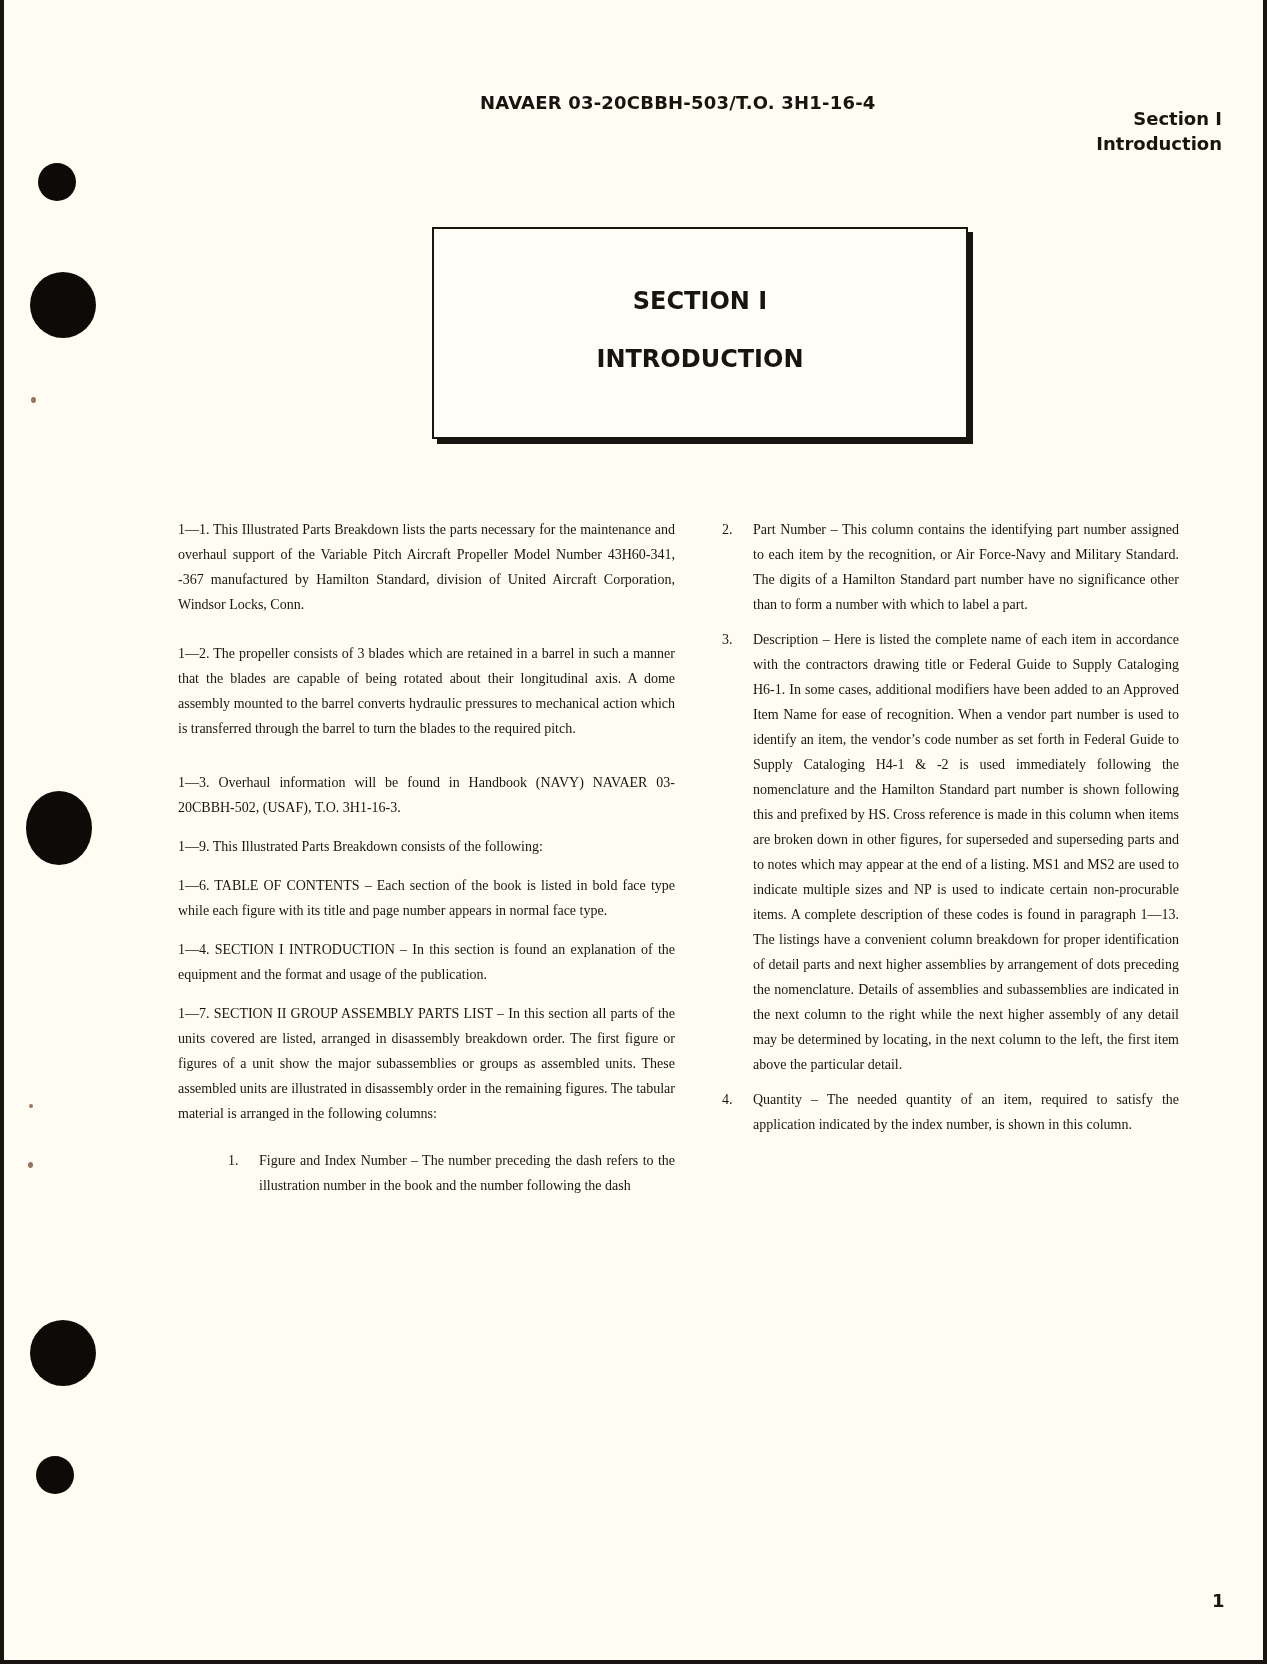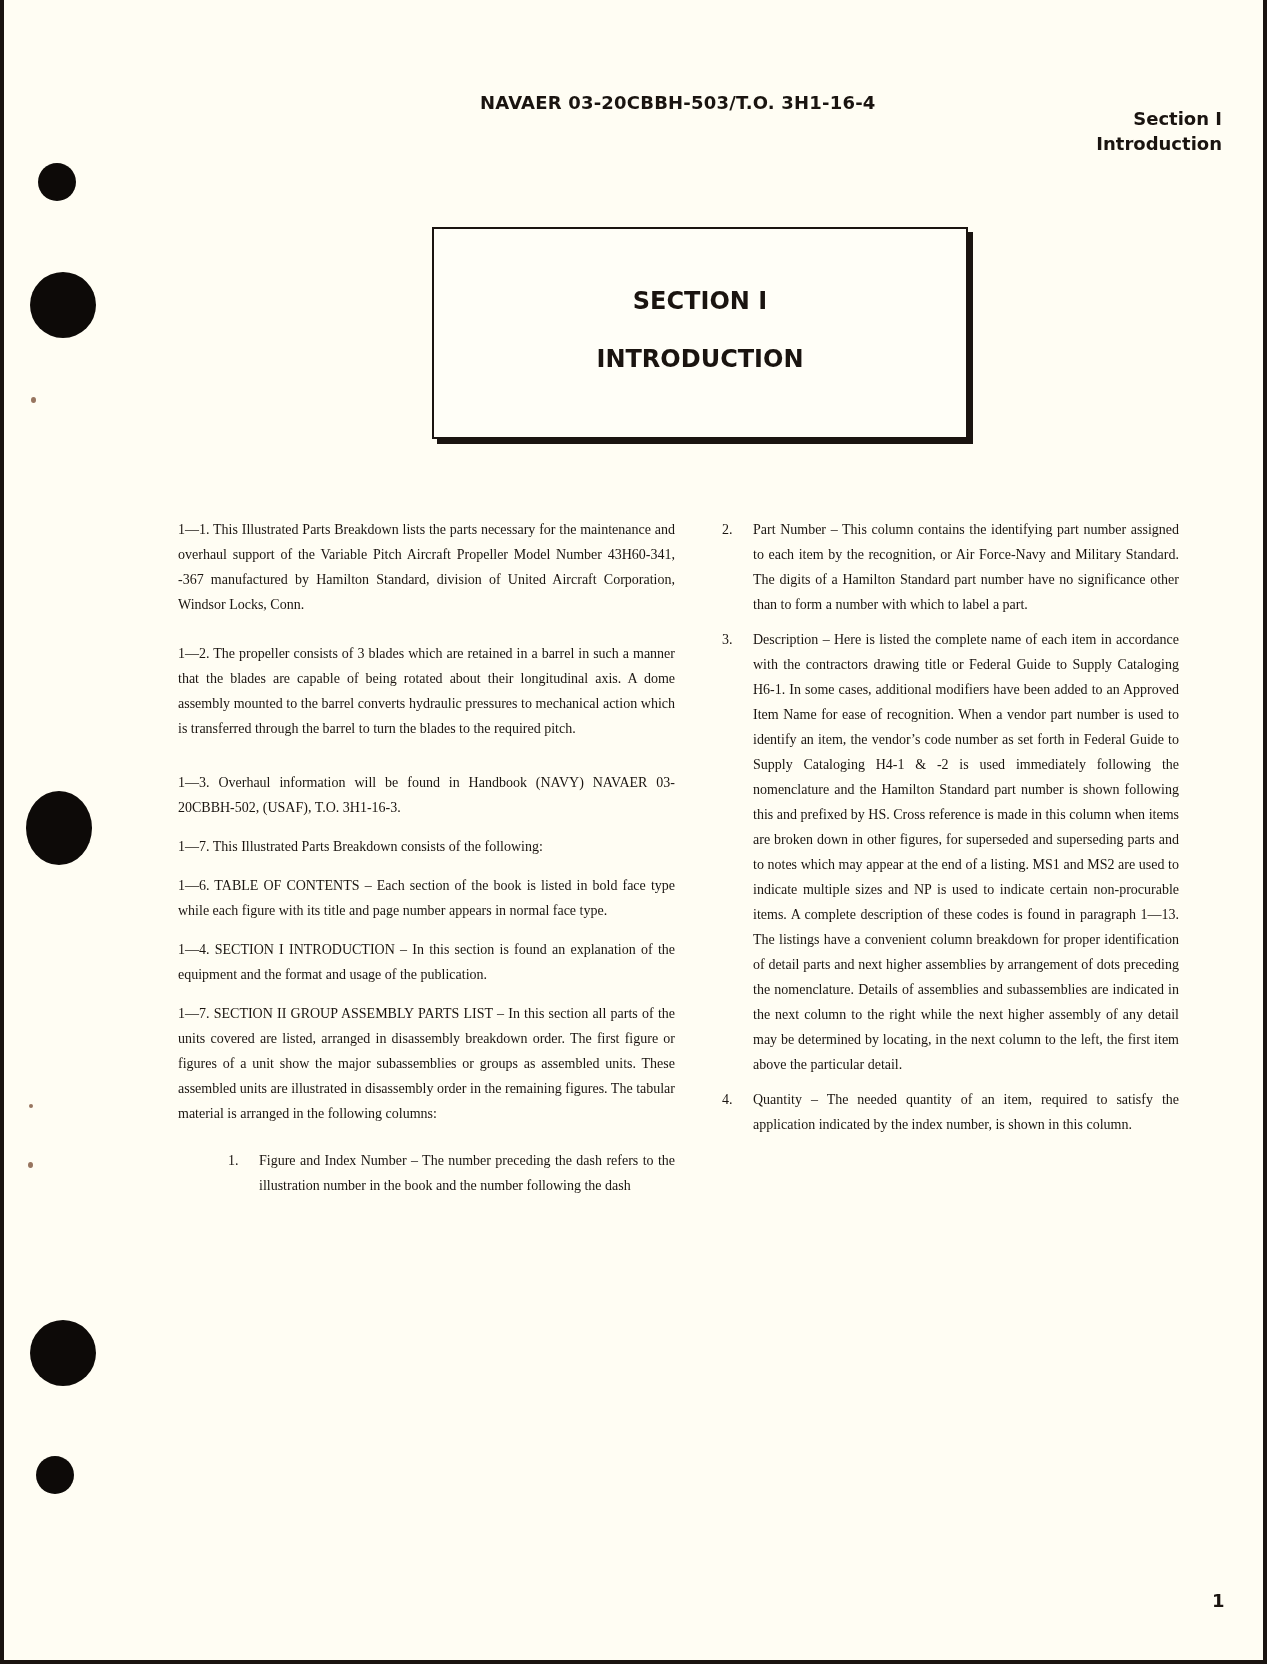--- a/index.html
+++ b/index.html
@@ -70,21 +70,21 @@
 
 <div class="title-box">
   <div class="t1">SECTION I</div>
   <div class="t2">INTRODUCTION</div>
 </div>
 
 <div class="col col-left">
   <p class="para">1—1. This Illustrated Parts Breakdown lists the parts necessary for the maintenance and overhaul support of the Variable Pitch Aircraft Propeller Model Number 43H60-341, -367 manufactured by Hamilton Standard, division of United Aircraft Corporation, Windsor Locks, Conn.</p>
   <p class="para" style="margin-bottom:29px;">1—2. The propeller consists of 3 blades which are retained in a barrel in such a manner that the blades are capable of being rotated about their longitudinal axis. A dome assembly mounted to the barrel converts hydraulic pressures to mechanical action which is transferred through the barrel to turn the blades to the required pitch.</p>
   <p class="para" style="margin-bottom:14px;">1—3. Overhaul information will be found in Handbook (NAVY) NAVAER 03-20CBBH-502, (USAF), T.O. 3H1-16-3.</p>
-  <p class="para" style="margin-bottom:14px;">1—7. This Illustrated Parts Breakdown consists of the following:</p>
+  <p class="para" style="margin-bottom:14px;">1—9. This Illustrated Parts Breakdown consists of the following:</p>
   <p class="para" style="margin-bottom:14px;">1—6. TABLE OF CONTENTS – Each section of the book is listed in bold face type while each figure with its title and page number appears in normal face type.</p>
   <p class="para" style="margin-bottom:14px;">1—4. SECTION I INTRODUCTION – In this section is found an explanation of the equipment and the format and usage of the publication.</p>
   <p class="para" style="margin-bottom:22px;">1—7. SECTION II GROUP ASSEMBLY PARTS LIST – In this section all parts of the units covered are listed, arranged in disassembly breakdown order. The first figure or figures of a unit show the major subassemblies or groups as assembled units. These assembled units are illustrated in disassembly order in the remaining figures. The tabular material is arranged in the following columns:</p>
   <div class="item">
     <span class="num">1.</span>
     <span>Figure and Index Number – The number preceding the dash refers to the illustration number in the book and the number following the dash</span>
   </div>
 </div>
 
 <div class="col col-right">

